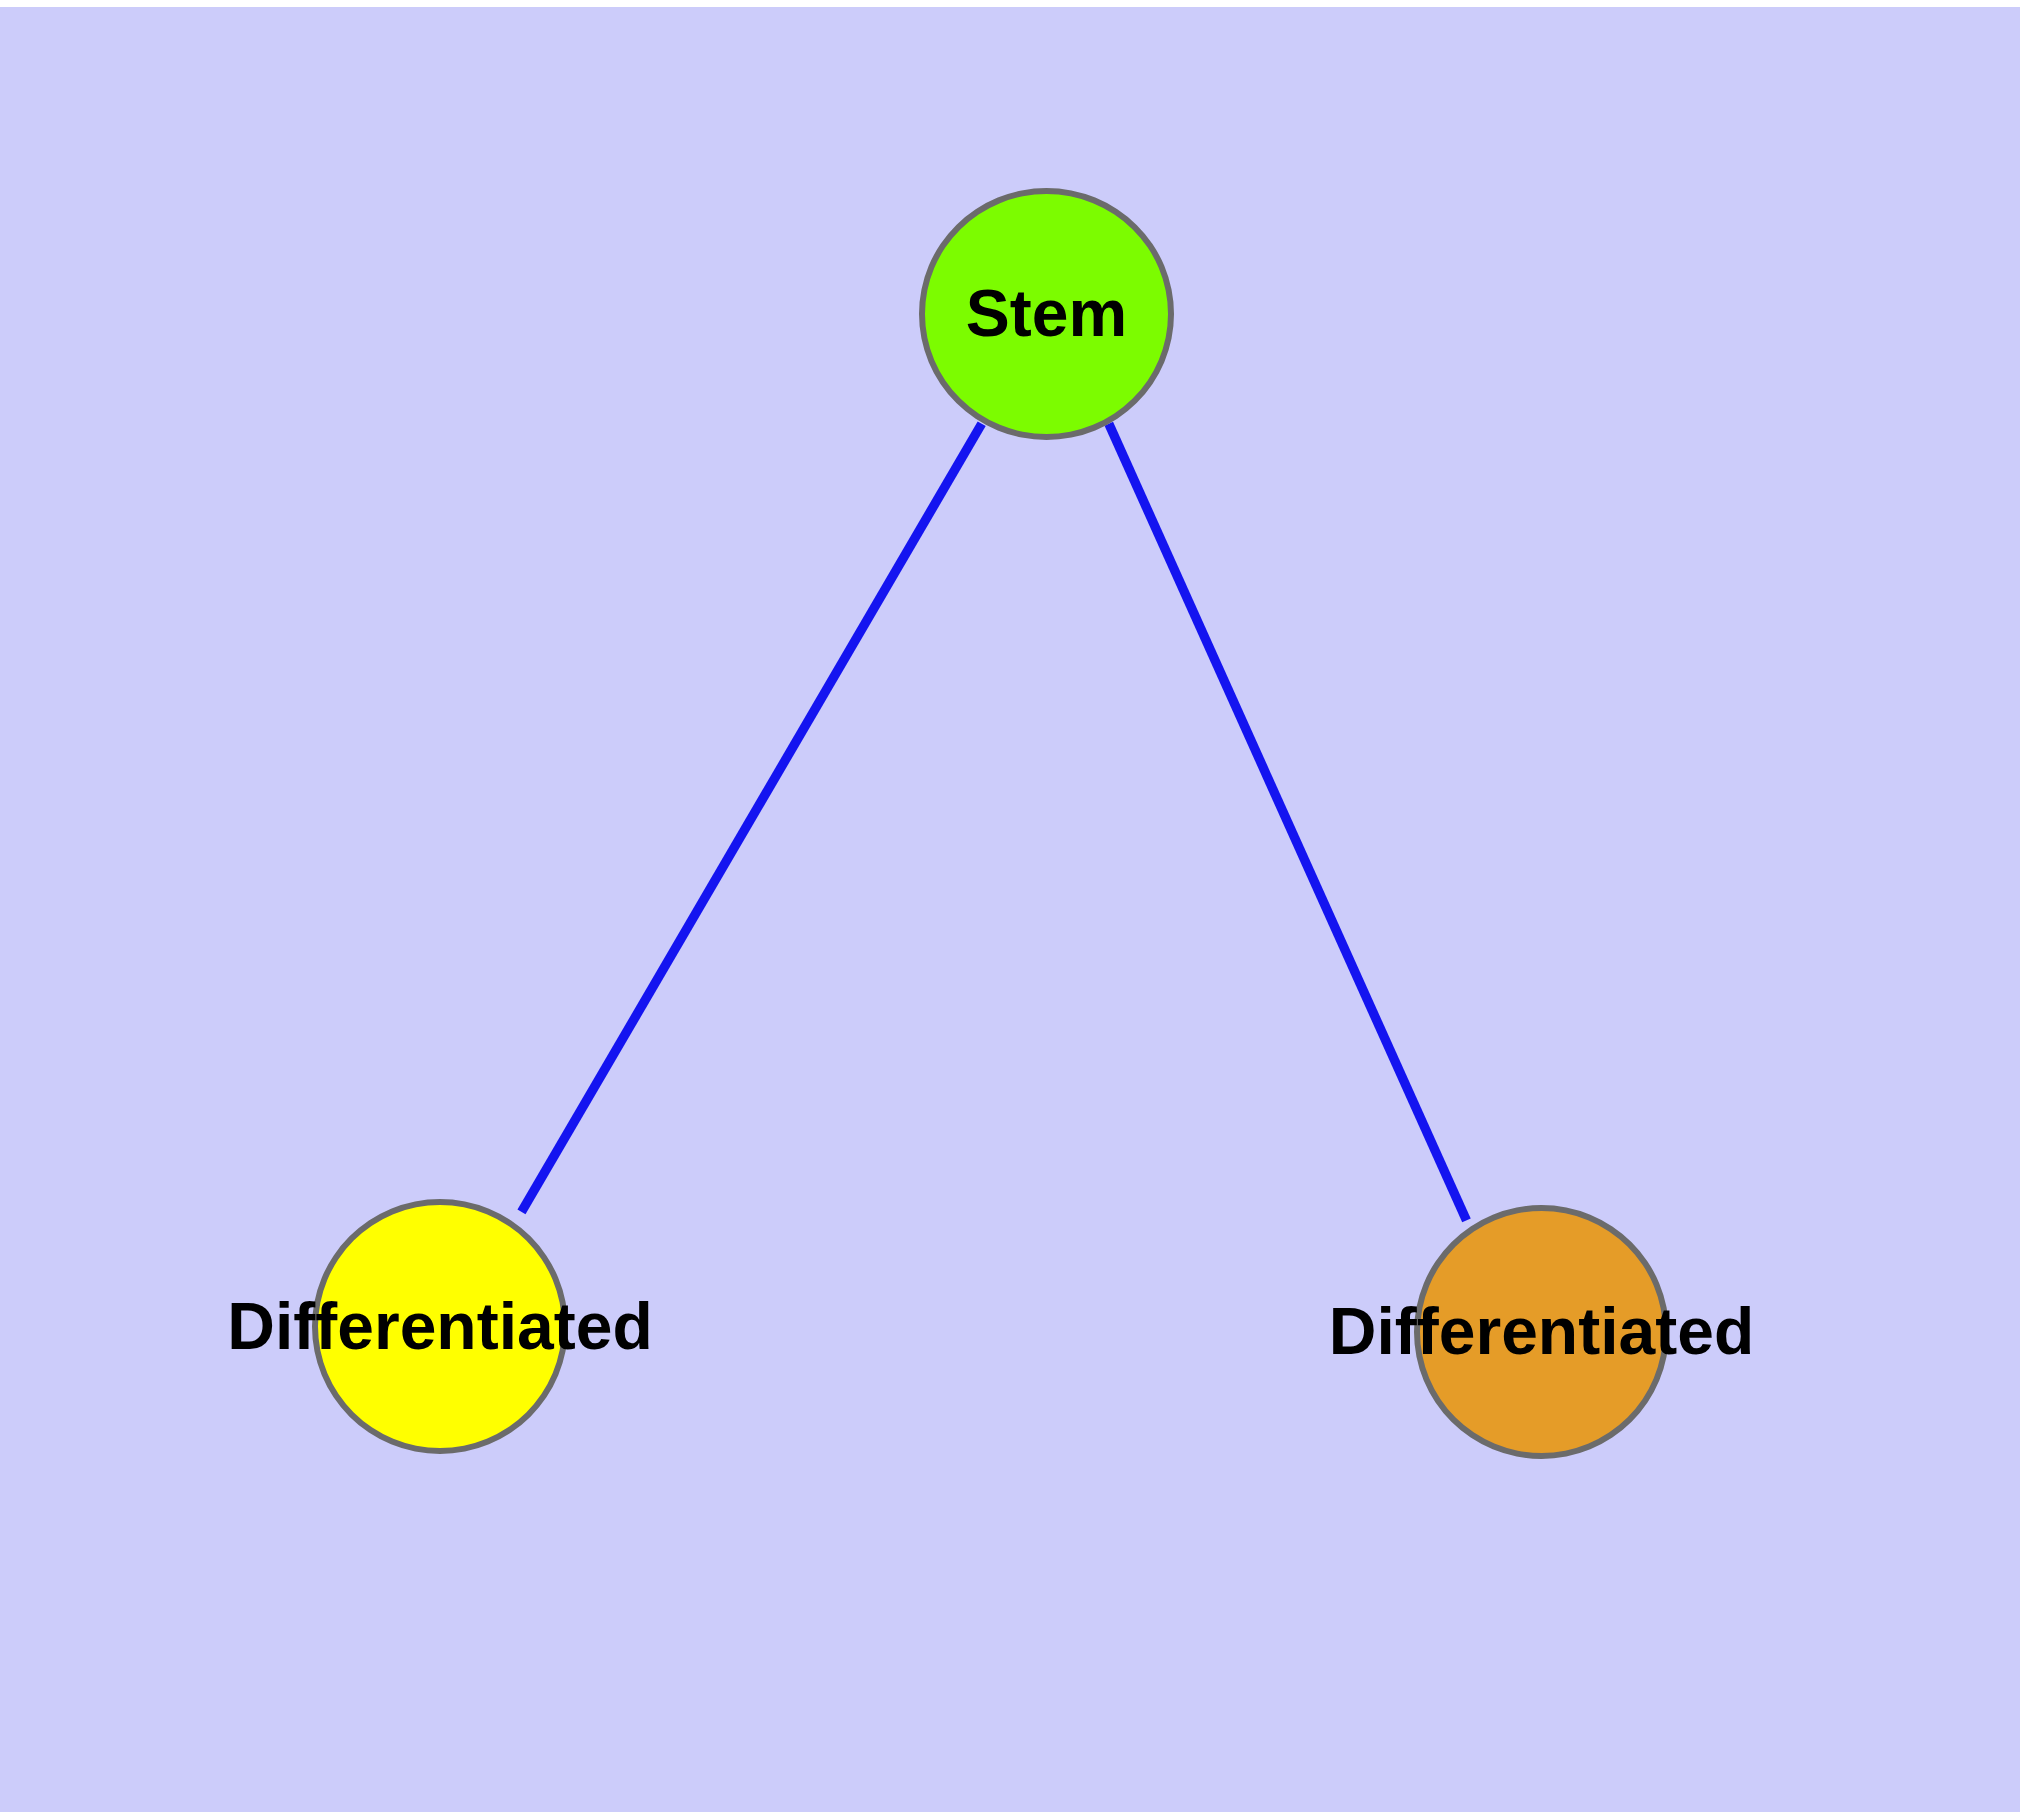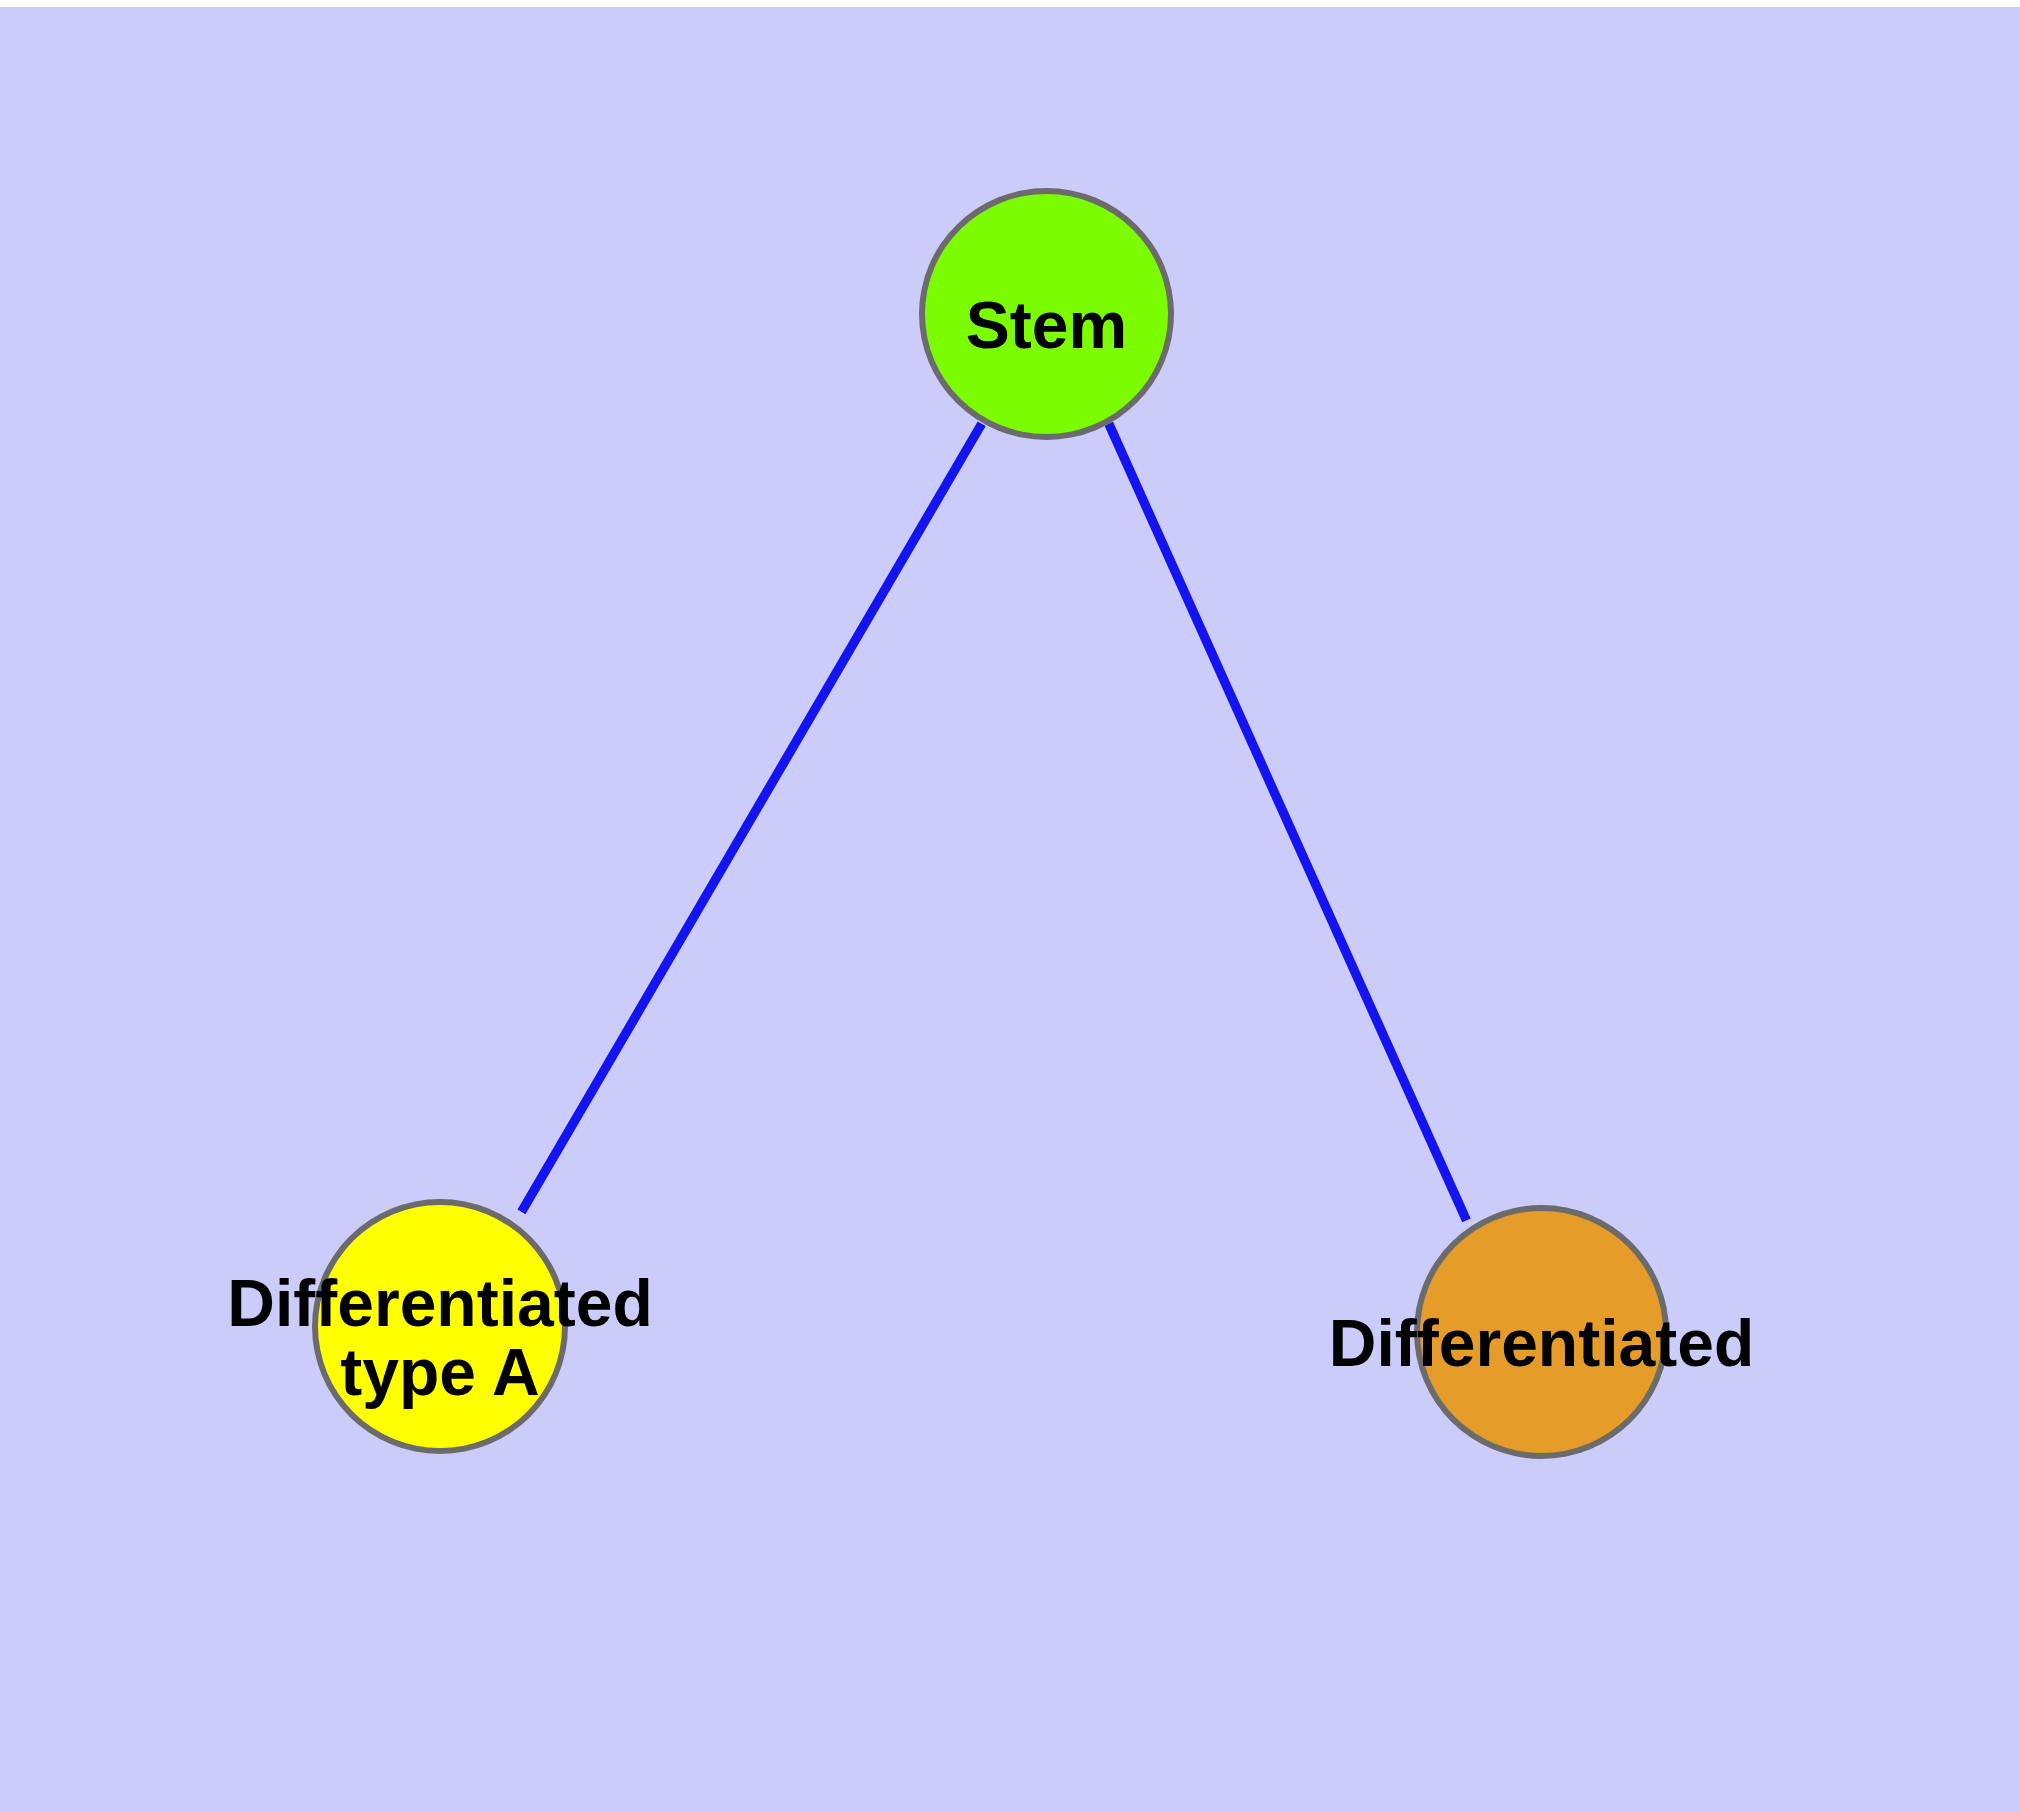--- a/index.html
+++ b/index.html
@@ -43,21 +43,20 @@
     position: absolute;
     left: 50%;
     top: 50%;
     transform: translate(-50%, -50%);
     white-space: nowrap;
     text-align: center;
     color: #000000;
     font-weight: bold;
     line-height: 1.06;
     pointer-events: none;
-    margin-top: 12px;
     -webkit-font-smoothing: antialiased;
   }
   .node-label .label-line {
     display: block;
   }
 
   
   #node-stem {
     left: 919px;
     top: 188px;
@@ -101,21 +100,20 @@
   <div id="graph-background"></div>
 
   <svg id="edge-layer" viewBox="0 0 2384 2138">
     <line id="edge-stem-diff-a" x1="1158" y1="500" x2="615" y2="1430" stroke="#1414f0" stroke-width="11" stroke-linecap="butt"></line>
     <line id="edge-stem-diff-b" x1="1308" y1="500" x2="1730" y2="1440" stroke="#1414f0" stroke-width="11" stroke-linecap="butt"></line>
   </svg>
 
   <div class="graph-node" id="node-diff-a">
     <div class="node-label">
       <span class="label-line">Differentiated</span>
-      <span class="label-line">type A</span>
     </div>
   </div>
 
   <div class="graph-node" id="node-diff-b">
     <div class="node-label">
       <span class="label-line">Differentiated</span>
     </div>
   </div>
 
   <div class="graph-node" id="node-stem">

